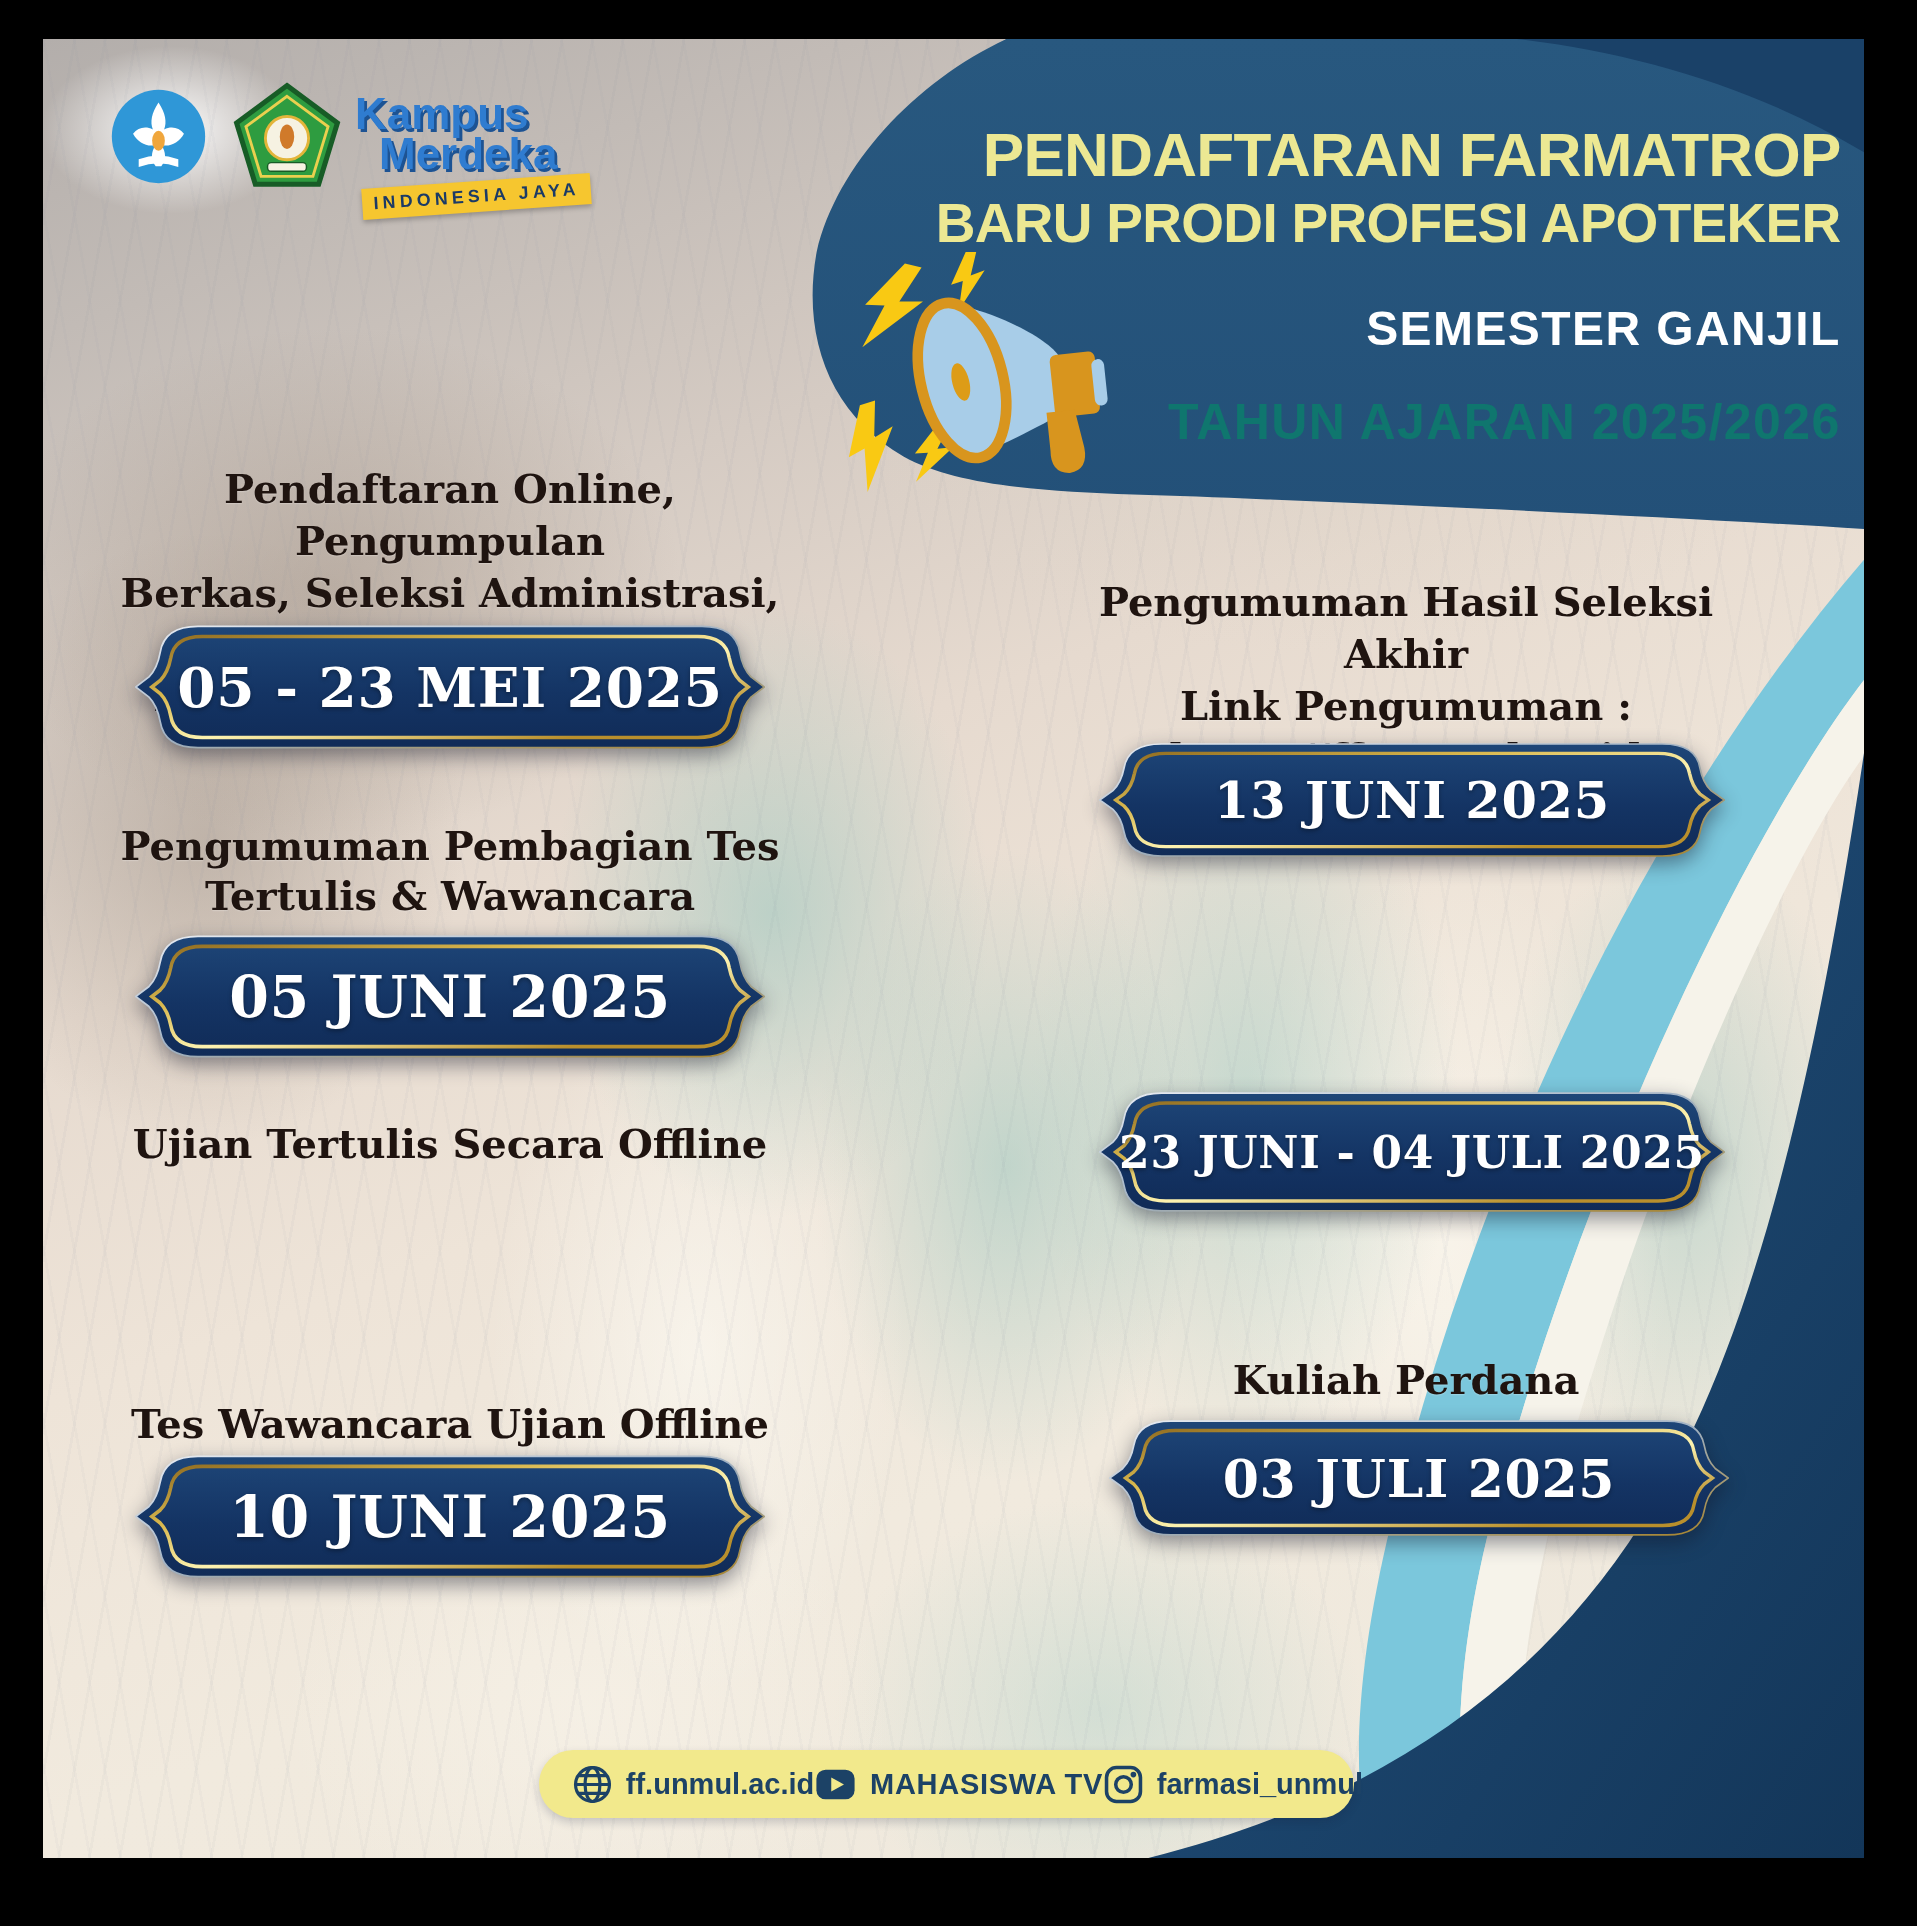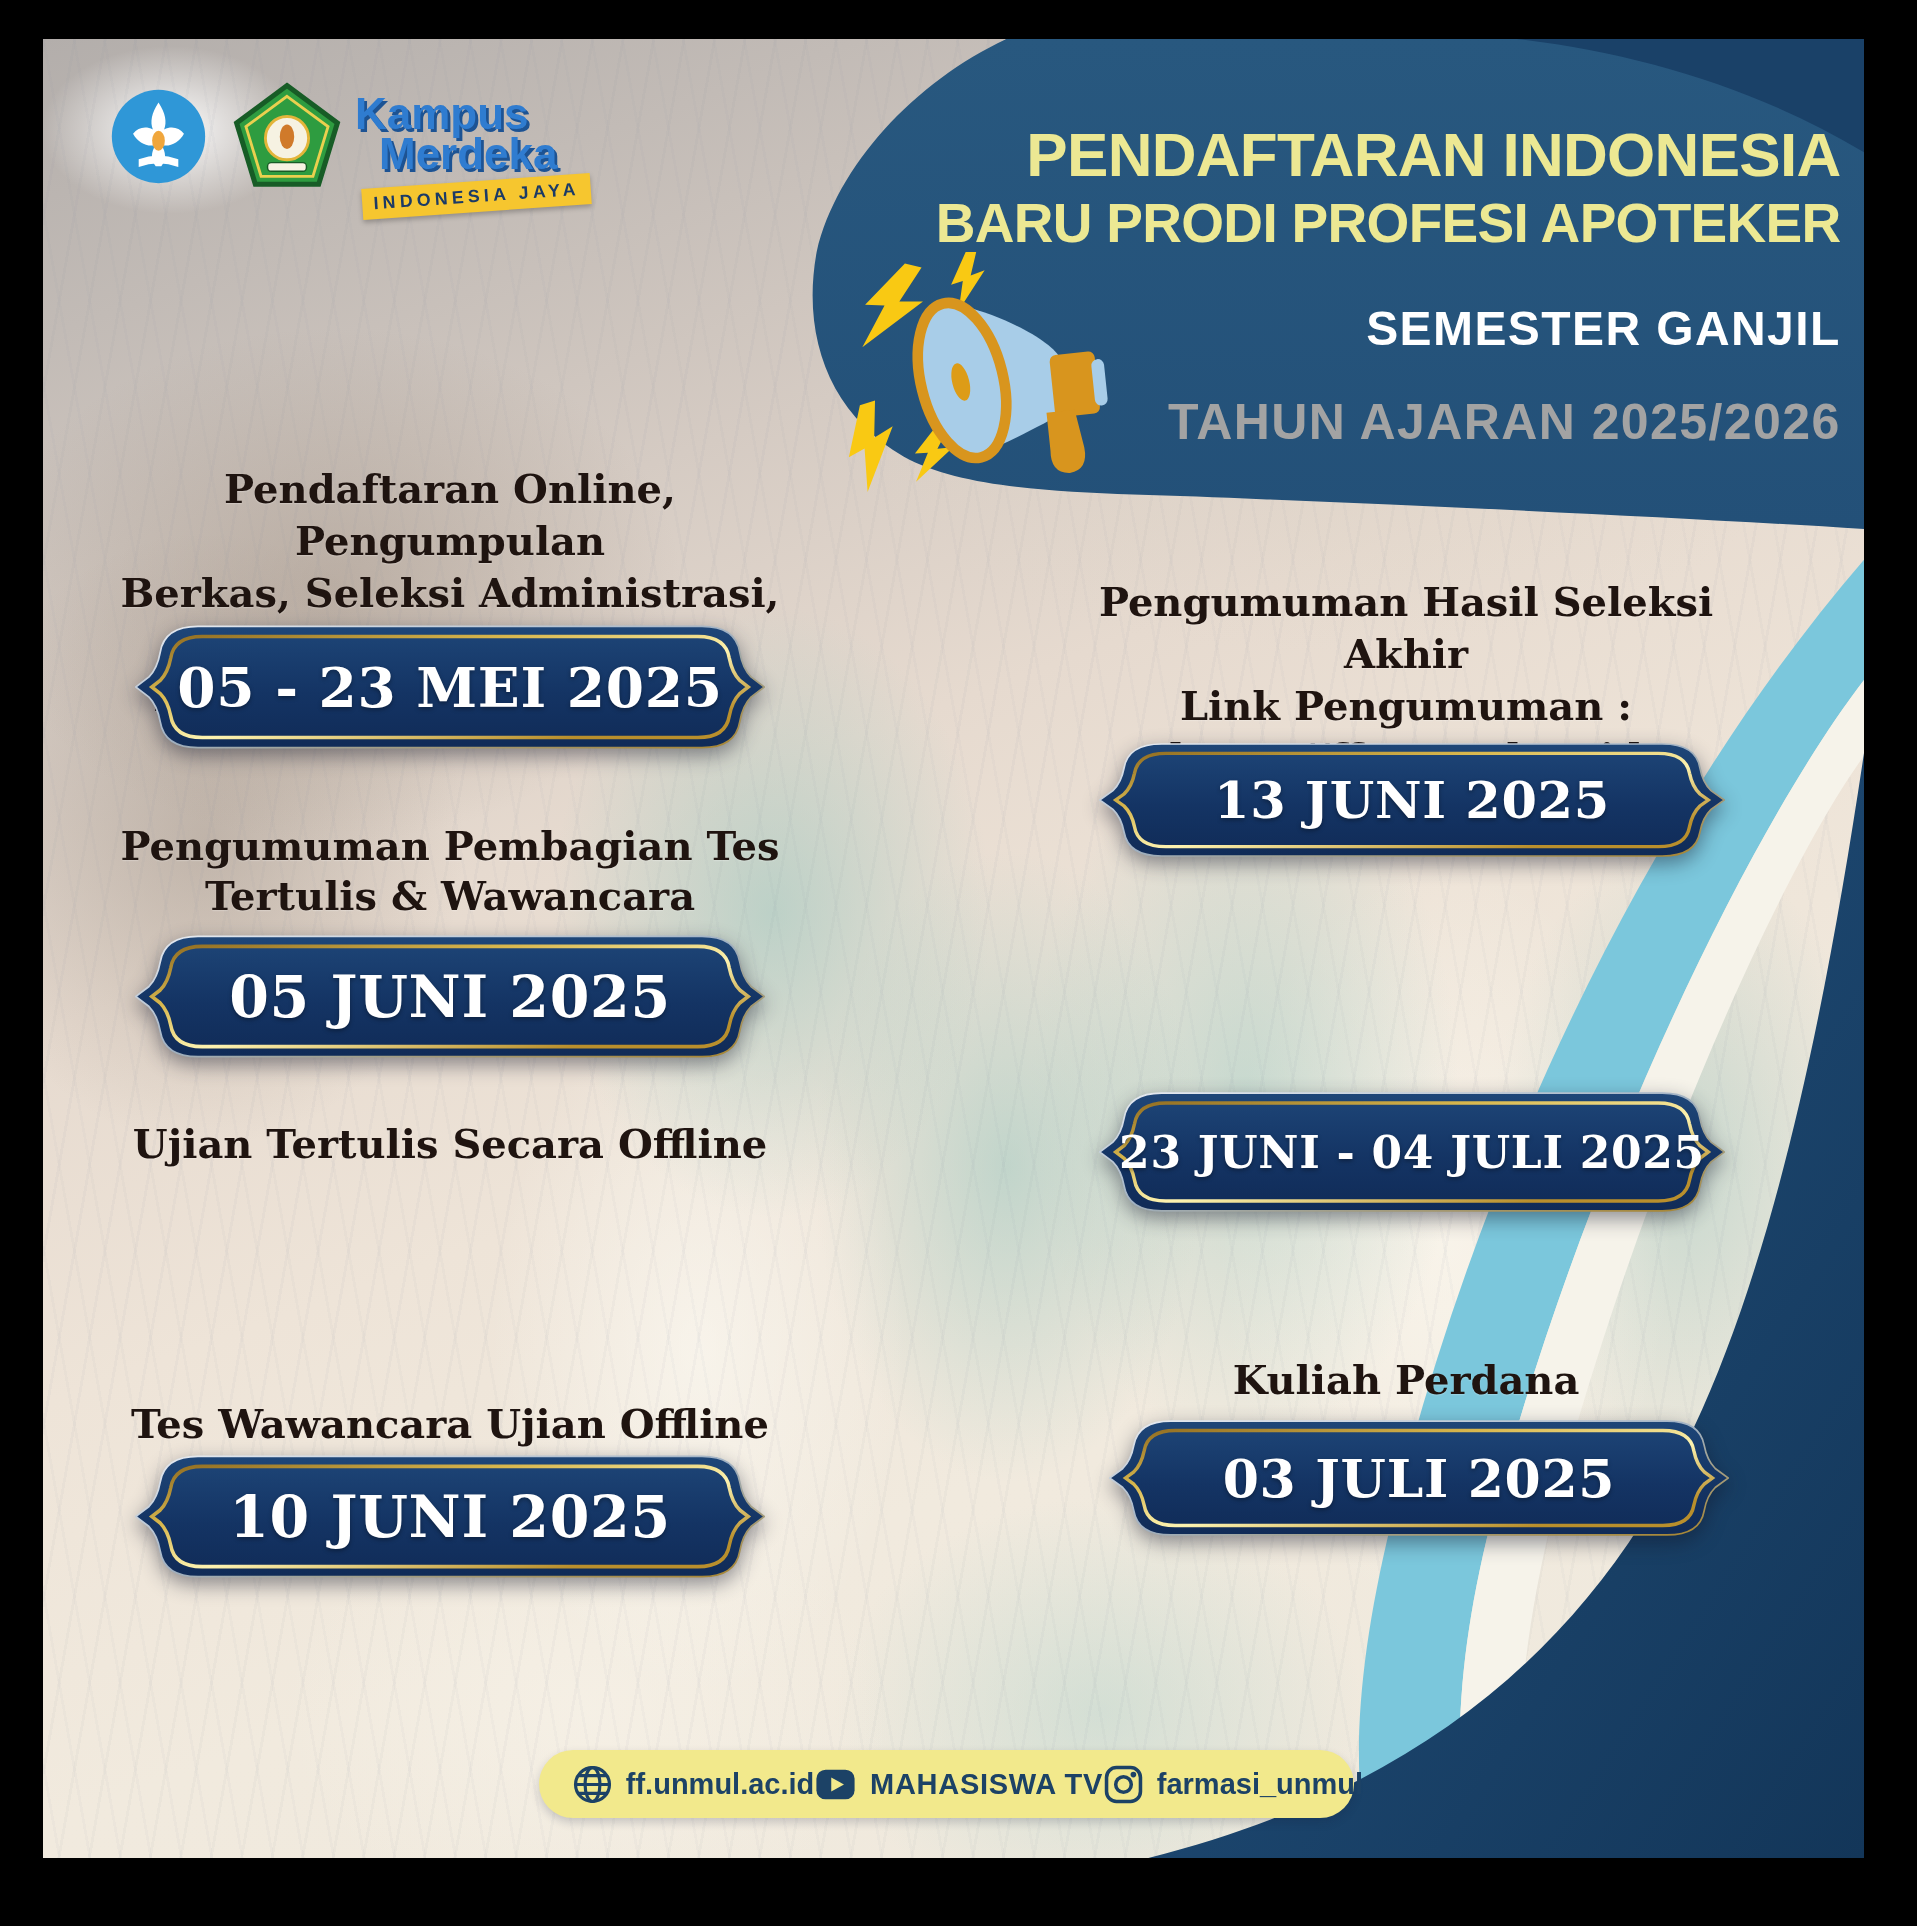--- a/index.html
+++ b/index.html
@@ -28,21 +28,21 @@
     repeating-linear-gradient(80deg, rgba(0,0,0,0) 0 15px, rgba(128,138,158,.09) 15px 17.7px, rgba(0,0,0,0) 17.7px 30px);}
 
   .layer{position:absolute;inset:0;pointer-events:none;}
   .layer svg{position:absolute;inset:0;width:100%;height:100%;}
 
   
   .head-text{position:absolute;top:79px;right:23.4px;width:1063px;text-align:right;z-index:6;}
   .ht1{font-size:62px;font-weight:bold;letter-spacing:-0.7px;color:#ece893;line-height:73px;}
   .ht2{font-size:55px;font-weight:bold;letter-spacing:-0.7px;color:#ece893;line-height:65px;}
   .ht3{margin-top:47px;font-size:48px;font-weight:bold;letter-spacing:1.4px;color:#ffffff;line-height:51px;}
-  .ht4{margin-top:41px;font-size:50px;font-weight:bold;letter-spacing:1.4px;color:#a3a3a3;line-height:54px;}
+  .ht4{margin-top:41px;font-size:50px;font-weight:bold;letter-spacing:1.4px;color:#0f766e;line-height:54px;}
 
   
   .logo{position:absolute;z-index:6;}
   .kampus{position:absolute;left:312px;top:55px;z-index:6;}
   .kampus .kl{font-weight:bold;font-size:44px;line-height:40px;color:#2f7cd0;
        text-shadow:2.8px 2.8px 0 #1d5393;letter-spacing:0;}
   .kampus .kl2{margin-left:24px;}
   .kampus .ribbon{display:inline-block;margin-top:7px;margin-left:7px;background:#f6c62f;
        color:#1b3a66;font-size:17.7px;font-weight:bold;letter-spacing:4.3px;padding:5px 11.3px;
        transform:rotate(-4deg);box-shadow:0 2.8px 5.7px rgba(0,0,0,.25);}
@@ -164,21 +164,21 @@
         <rect x="48" y="112" width="54" height="12" rx="5" fill="#f6f2e2" stroke="#175c26" stroke-width="2"></rect>
       </svg>
     </div>
     <div class="kampus">
       <div class="kl">Kampus</div>
       <div class="kl kl2">Merdeka</div>
       <div class="ribbon">INDONESIA JAYA</div>
     </div>
 
     <div class="head-text">
-      <div class="ht1">PENDAFTARAN INDONESIA</div>
+      <div class="ht1">PENDAFTARAN FARMATROP</div>
       <div class="ht2">BARU PRODI PROFESI APOTEKER</div>
       <div class="ht3">SEMESTER GANJIL</div>
       <div class="ht4">TAHUN AJARAN 2025/2026</div>
     </div>
 
 
     <div class="label" style="left:53px;top:424px;width:708px;">Pendaftaran Online, Pengumpulan
 Berkas, Seleksi Administrasi, &amp;
 Pembayaran Pendaftaran :</div>
     <div class="plaque" style="left:92px;top:583px;width:630px;height:130px;">

